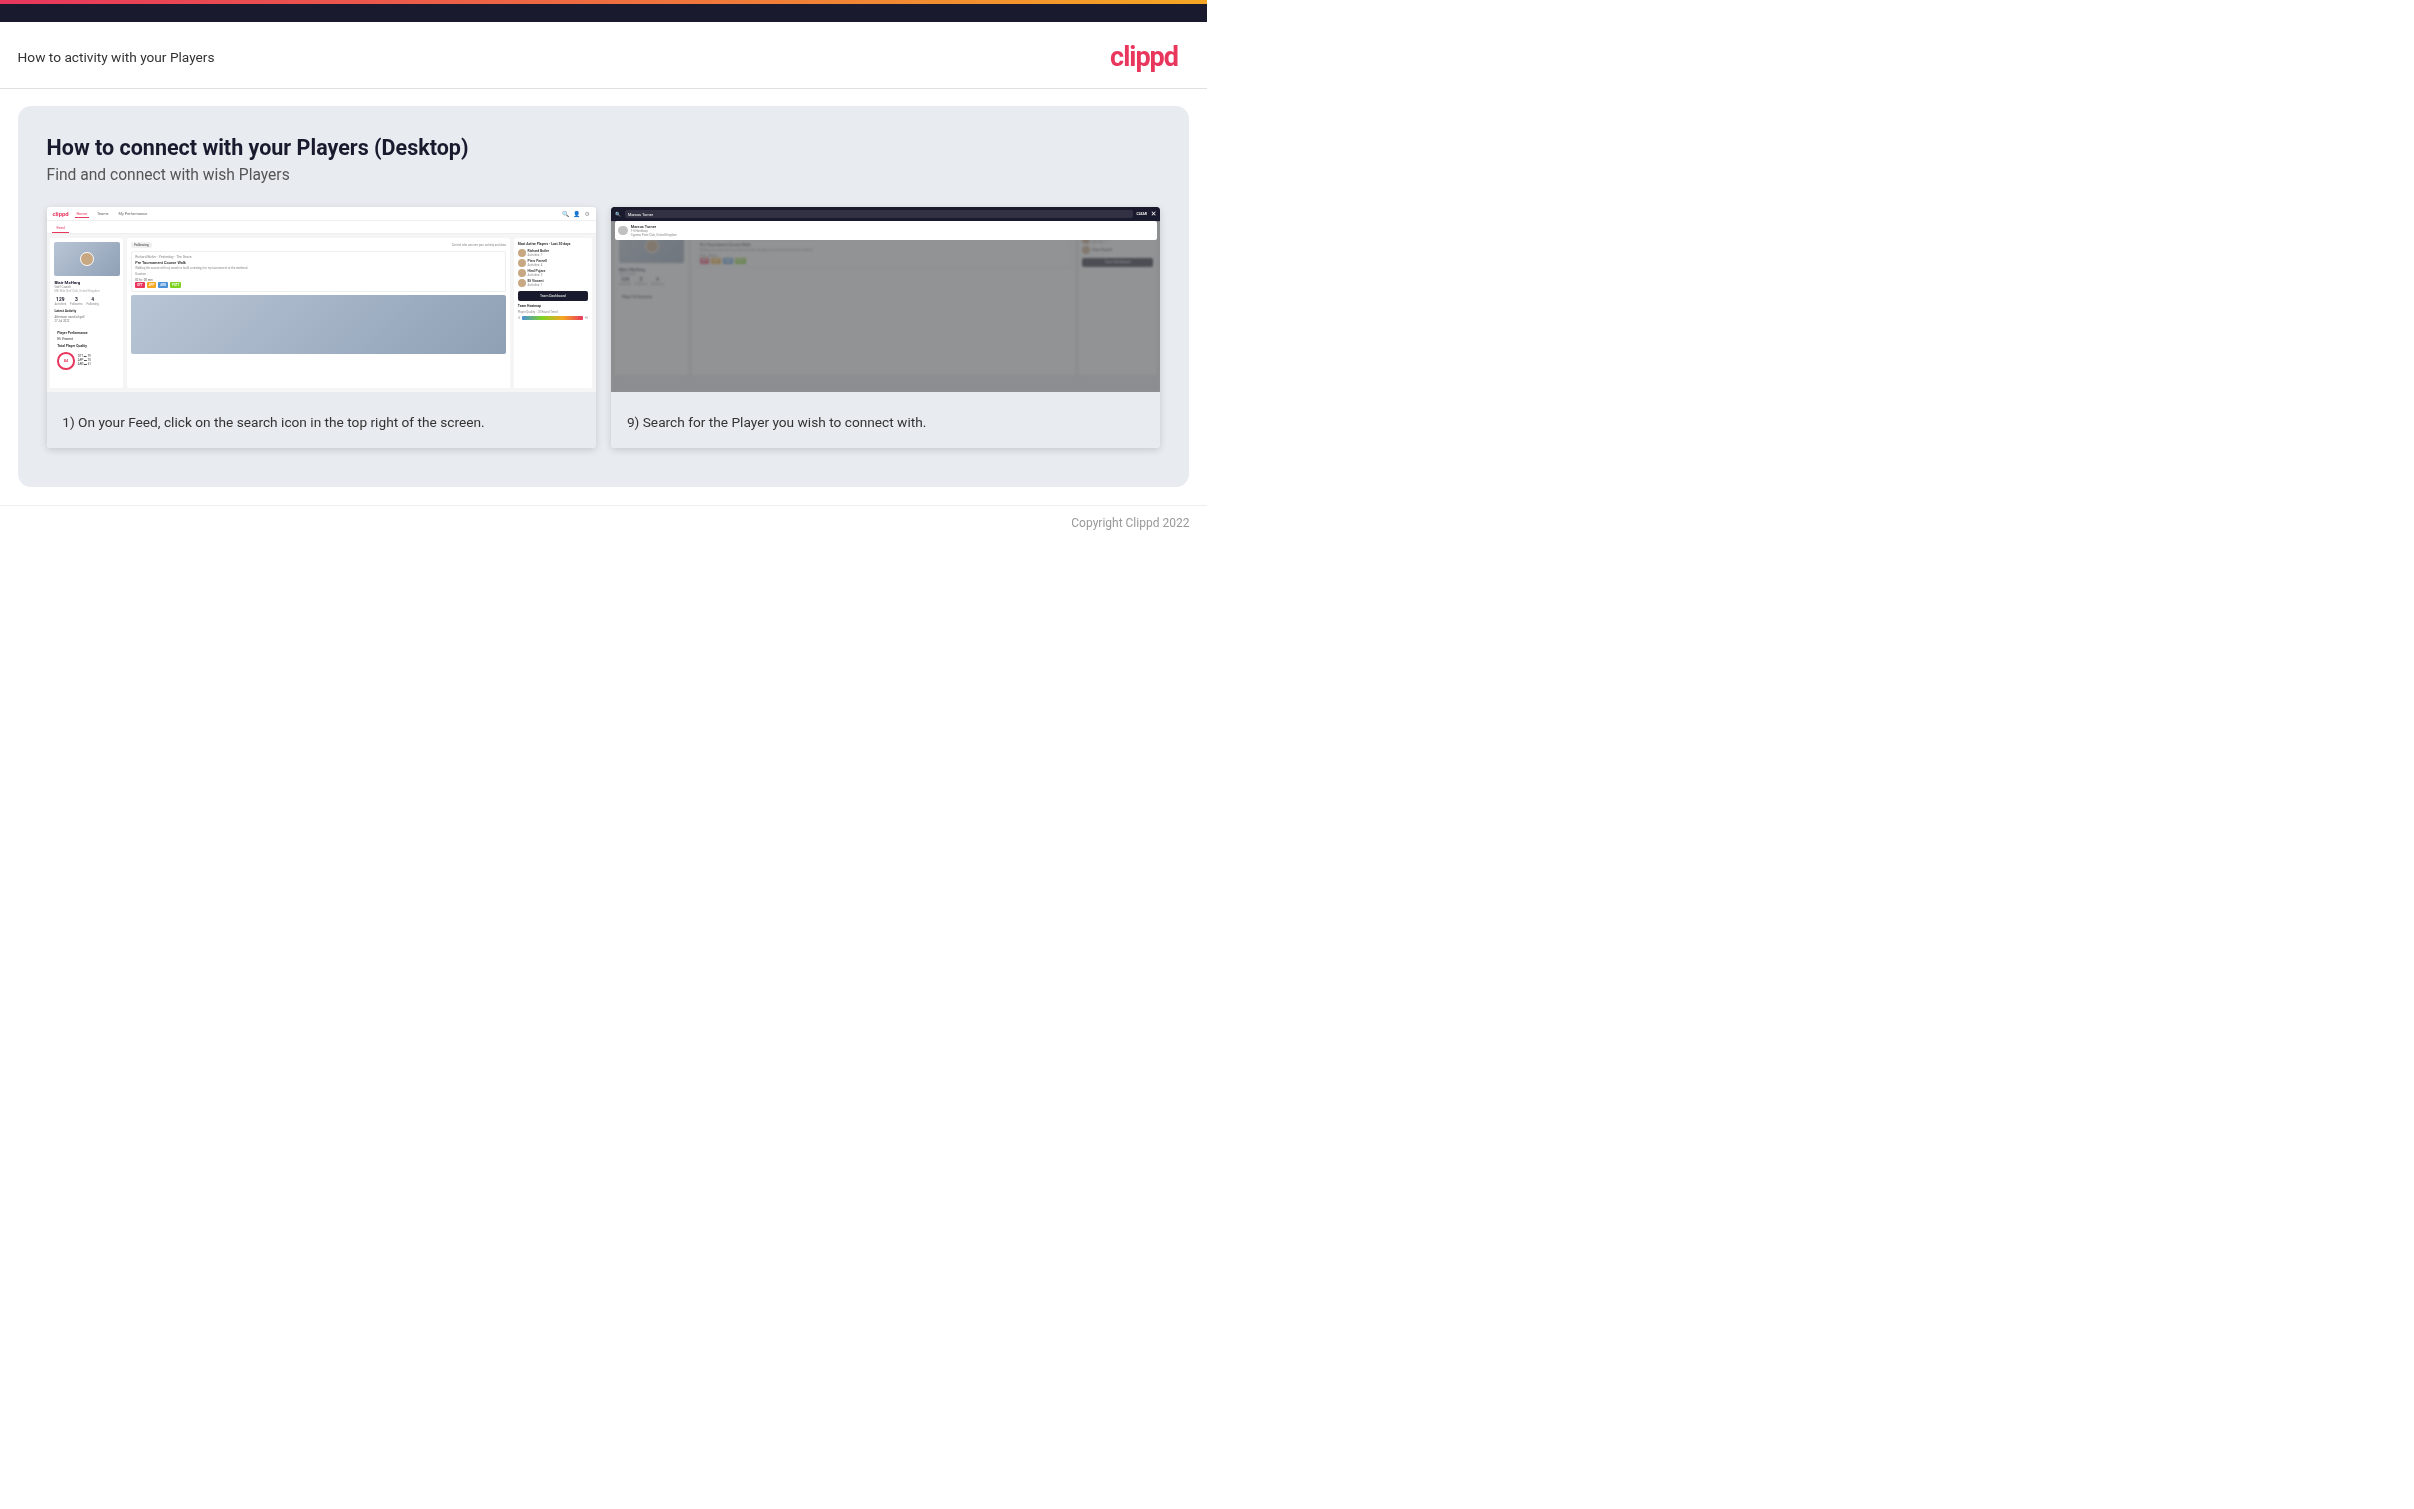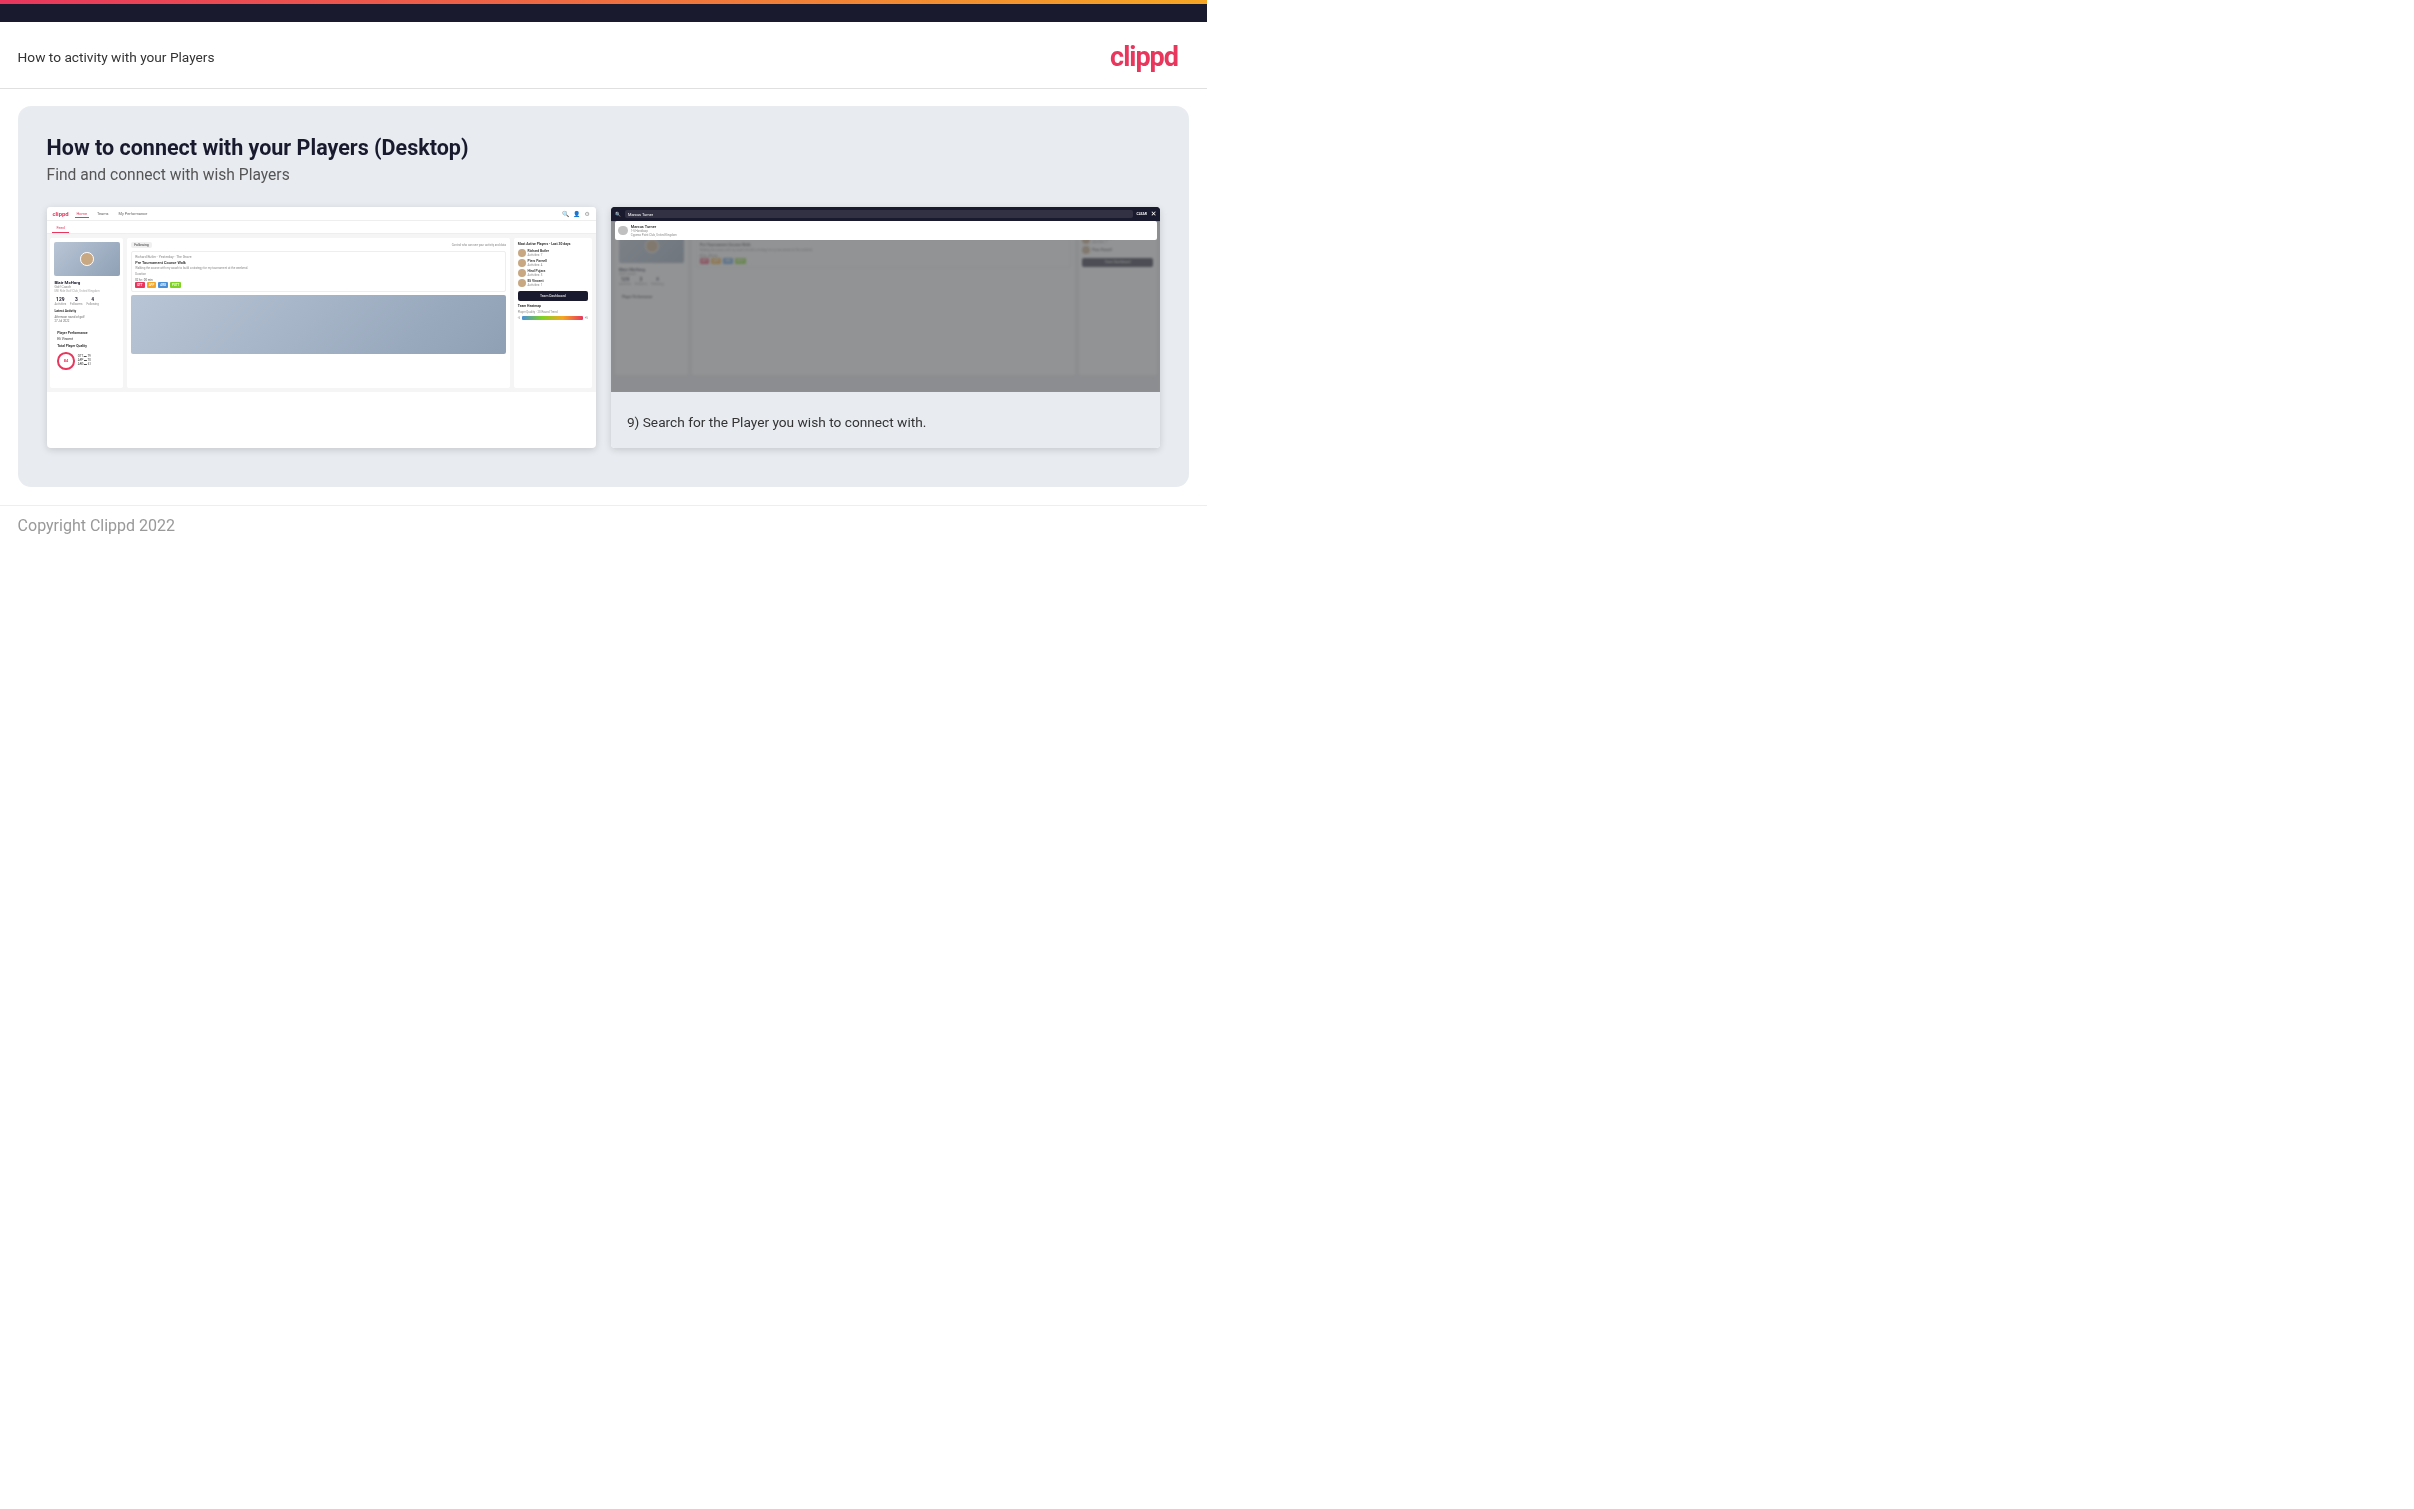--- a/index.html
+++ b/index.html
@@ -438,23 +438,24 @@
     }
     .caption-text {
       font-size: 13.7px;
       color: #333;
       line-height: 1.5;
     }
 
     
     .footer {
       padding: 9.8px 17.6px;
-      font-size: 16px;
+      font-size: 12px;
       color: #999;
       border-top: 1px solid #eee;
+      text-align: right;
     }
   </style>
 </head>
 <body>
 
 <div class="top-bar">
   <div class="accent-bar"></div>
 </div>
 
 <div class="header">
@@ -588,20 +589,23 @@
             <div class="mini-team-dashboard-btn">Team Dashboard</div>
             <div class="mini-heatmap-title">Team Heatmap</div>
             <div style="font-size:2.9px;color:#888;margin-bottom:2px;">Player Quality · 20 Round Trend</div>
             <div style="display:flex;align-items:center;gap:2px;">
               <span style="font-size:2.9px;color:#888;">-5</span>
               <div class="mini-heatmap-bar" style="flex:1;"></div>
               <span style="font-size:2.9px;color:#888;">+5</span>
             </div>
           </div>
         </div>
+      </div>
+      <div class="caption">
+        <div class="caption-text">1) On your Feed, click on the search icon in the top right of the screen.</div>
       </div>
     </div>
 
     <div class="screenshot-container">
       <div class="mini-ui" style="position:relative;">
 
         <div style="position:absolute;top:0;left:0;right:0;bottom:0;background:#e8ecf0;filter:blur(1px);z-index:1;">
 
           <div class="mini-nav" style="background:#1a1a2e;">
             <span class="mini-logo" style="color:#e8365d;">clippd</span>

